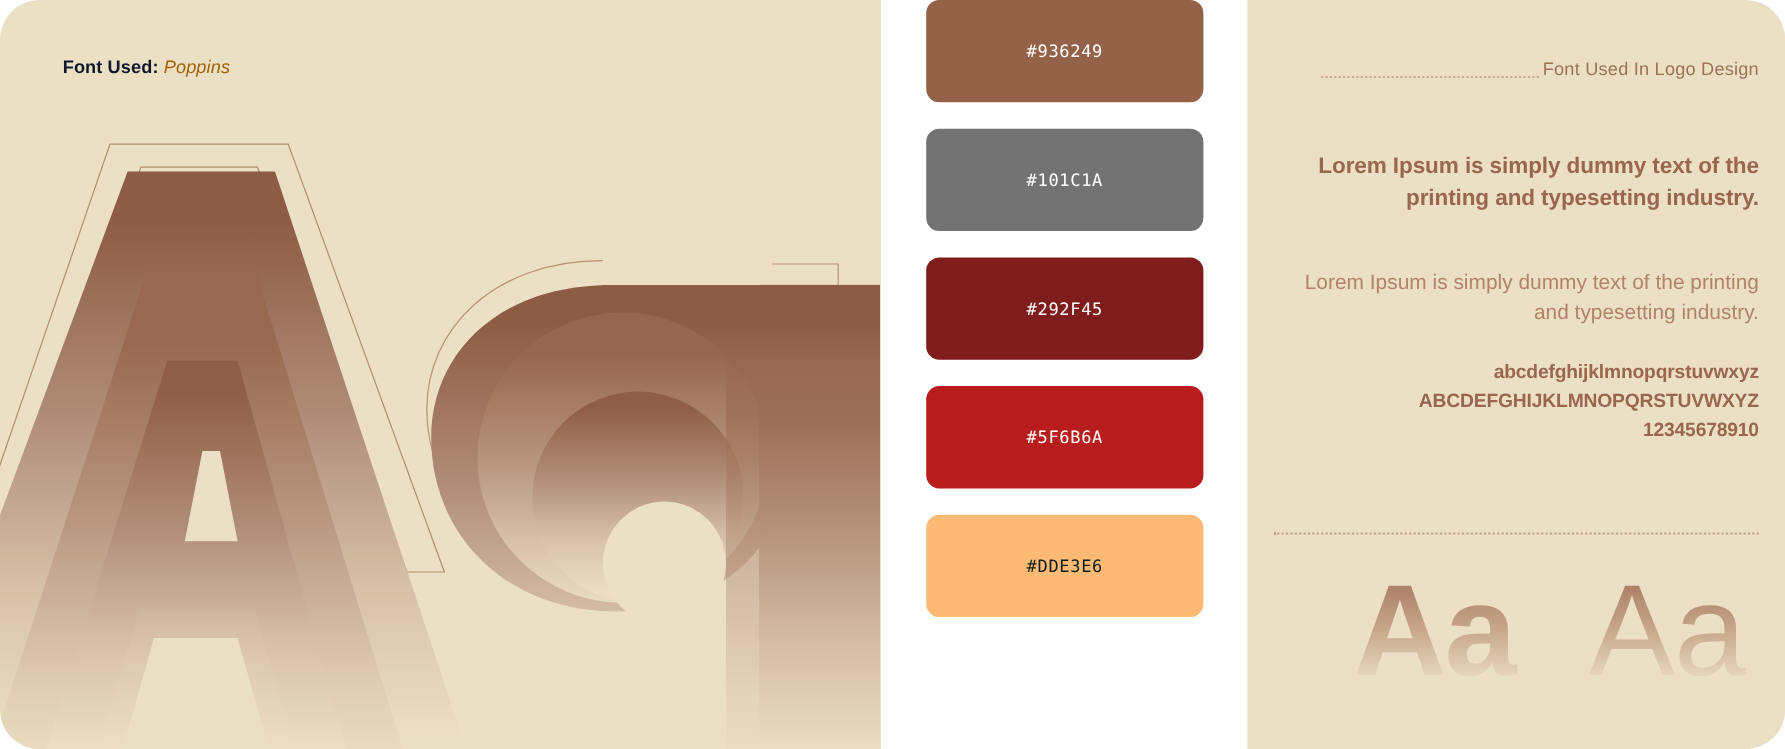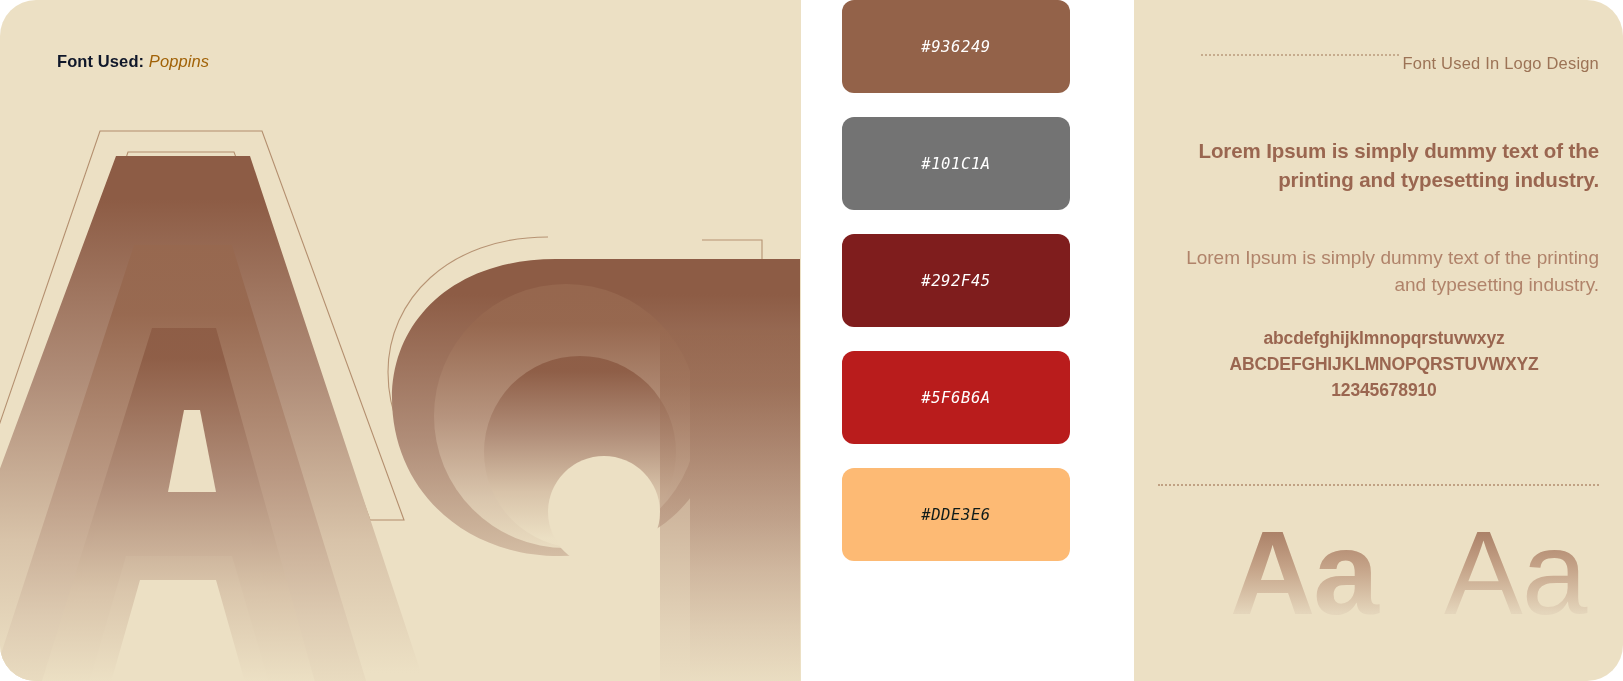--- a/index.html
+++ b/index.html
@@ -28,43 +28,43 @@
     position:absolute; left:0; top:0; width:801px; height:681px;
   }
   #hero-letters svg { position:absolute; left:0; top:0; display:block; }
 
   
   #swatch-column {
     position:absolute; left:801px; top:0; width:333px; height:681px;
     background:#ffffff;
   }
   .swatch {
-    position:absolute; left:41px; width:228px; height:93px;
+    position:absolute; left:41px; width:252px; height:93px;
     border-radius:12px;
     display:flex; align-items:center; justify-content:center;
     font-family:"DejaVu Sans Mono", monospace;
-    font-size:15.5px; letter-spacing:.6px;font-style:italic;
+    font-size:15.5px; letter-spacing:.6px;
   }
   .swatch:nth-of-type(1){ top:0; }
   .swatch:nth-of-type(2){ top:117px; }
   .swatch:nth-of-type(3){ top:234px; }
   .swatch:nth-of-type(4){ top:351px; }
   .swatch:nth-of-type(5){ top:468px; }
   .swatch:nth-of-type(6){ top:585px; }
 
   
   #right-panel {
     position:absolute; left:1134px; top:0; width:489px; height:681px;
     background:#ece0c4;
     border-top-right-radius:36px; border-bottom-right-radius:36px;
     overflow:hidden;
   }
   #logo-font-header {
     position:absolute; right:24px; top:54px;
-    display:flex; align-items:flex-start; gap:4px;
+    display:flex; align-items:flex-end; gap:4px;
     width:398px; justify-content:flex-end;
   }
   #logo-font-leader {
     flex:1 1 auto; height:1px;
     border-top:2px dotted #c6ab8d;
     margin-bottom:2px;
   }
   #logo-font-title {
     font-size:16.5px; color:#9c7356; white-space:nowrap; letter-spacing:.2px;
   }
@@ -74,21 +74,21 @@
     text-align:right; font-weight:bold; color:#9a6650;
     font-size:20.5px; line-height:29px; letter-spacing:-.1px;
   }
   #specimen-regular {
     position:absolute; right:24px; top:245px; width:430px;
     text-align:right; color:#b0836a;
     font-size:19px; line-height:26.5px; font-weight:400;
   }
   #specimen-glyphs {
     position:absolute; right:24px; top:325px; width:430px;
-    text-align:center; color:#9a6650; font-weight:bold;
+    text-align:right; color:#9a6650; font-weight:bold;
     font-size:17.5px; line-height:26px; letter-spacing:-.15px;
   }
   #specimen-glyphs div { white-space:nowrap; }
 
   #specimen-divider {
     position:absolute; left:24px; right:24px; top:484px;
     height:1px; border-top:2px dotted #c0a183;
   }
 
   #aa-specimens {

